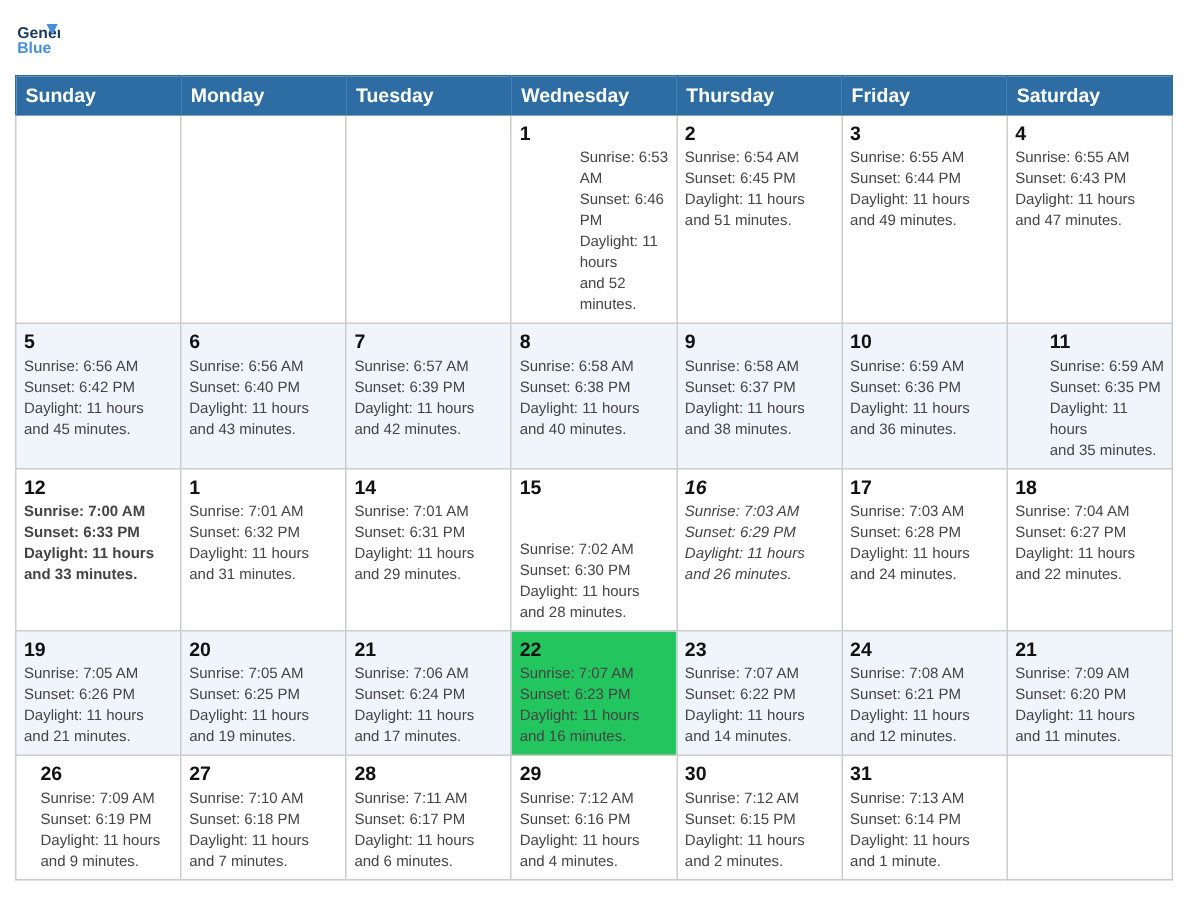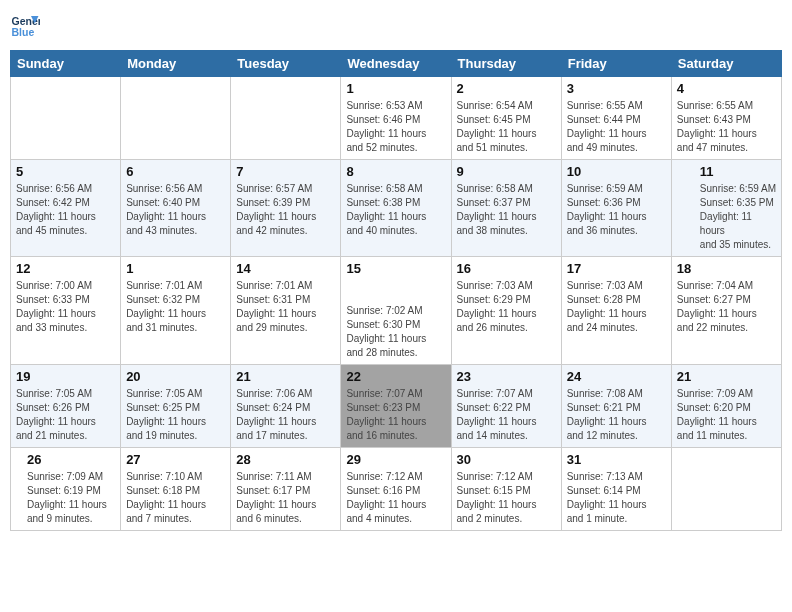--- a/index.html
+++ b/index.html
@@ -113,21 +113,21 @@
         <th>Saturday</th>
       </tr>
   </thead>
   <tbody id="calendar-body">
   <tr>
         <td class="empty-cell"></td>
         <td class="empty-cell"></td>
         <td class="empty-cell"></td>
         <td style="background-color: rgb(255, 255, 255);">
           <div class="day-number">1</div>
-          <div class="day-info" style="white-space: pre-line;">Sunrise: 6:53 AM
+          <div class="day-info" style="white-space: pre-line; margin-left: 40px;">Sunrise: 6:53 AM
 Sunset: 6:46 PM
 Daylight: 11 hours
 and 52 minutes.</div>
         </td>
         <td style="background-color: rgb(255, 255, 255);">
           <div class="day-number">2</div>
           <div class="day-info" style="white-space: pre-line;">Sunrise: 6:54 AM
 Sunset: 6:45 PM
 Daylight: 11 hours
 and 51 minutes.</div>
@@ -194,21 +194,21 @@
           <div class="day-number">11</div>
           <div class="day-info" style="white-space: pre-line;">Sunrise: 6:59 AM
 Sunset: 6:35 PM
 Daylight: 11 hours
 and 35 minutes.</div>
         </td>
       </tr>
       <tr>
         <td style="background-color: rgb(255, 255, 255);">
           <div class="day-number">12</div>
-          <div class="day-info" style="white-space: pre-line;">Sunrise: 7:00 AM
+          <div class="day-info" style="white-space: pre-line; font-weight: bold;">Sunrise: 7:00 AM
 Sunset: 6:33 PM
 Daylight: 11 hours
 and 33 minutes.</div>
         </td>
         <td style="background-color: rgb(255, 255, 255);">
           <div class="day-number">1</div>
           <div class="day-info" style="white-space: pre-line;">Sunrise: 7:01 AM
 Sunset: 6:32 PM
 Daylight: 11 hours
 and 31 minutes.</div>
@@ -220,21 +220,21 @@
 Daylight: 11 hours
 and 29 minutes.</div>
         </td>
         <td style="background-color: rgb(255, 255, 255);">
           <div class="day-number">15</div>
           <div class="day-info" style="white-space: pre-line; margin-top: 28px;">Sunrise: 7:02 AM
 Sunset: 6:30 PM
 Daylight: 11 hours
 and 28 minutes.</div>
         </td>
-        <td style="background-color: rgb(255, 255, 255);">
+        <td style="background-color: rgb(255, 255, 255); font-style: italic;">
           <div class="day-number">16</div>
           <div class="day-info" style="white-space: pre-line;">Sunrise: 7:03 AM
 Sunset: 6:29 PM
 Daylight: 11 hours
 and 26 minutes.</div>
         </td>
         <td style="background-color: rgb(255, 255, 255);">
           <div class="day-number">17</div>
           <div class="day-info" style="white-space: pre-line;">Sunrise: 7:03 AM
 Sunset: 6:28 PM
@@ -264,21 +264,21 @@
 Daylight: 11 hours
 and 19 minutes.</div>
         </td>
         <td style="background-color: rgb(240, 245, 251);">
           <div class="day-number">21</div>
           <div class="day-info" style="white-space: pre-line;">Sunrise: 7:06 AM
 Sunset: 6:24 PM
 Daylight: 11 hours
 and 17 minutes.</div>
         </td>
-        <td style="background-color: #a3a3a3;">
+        <td style="background-color: #22c55e;">
           <div class="day-number">22</div>
           <div class="day-info" style="white-space: pre-line;">Sunrise: 7:07 AM
 Sunset: 6:23 PM
 Daylight: 11 hours
 and 16 minutes.</div>
         </td>
         <td style="background-color: rgb(240, 245, 251);">
           <div class="day-number">23</div>
           <div class="day-info" style="white-space: pre-line;">Sunrise: 7:07 AM
 Sunset: 6:22 PM

